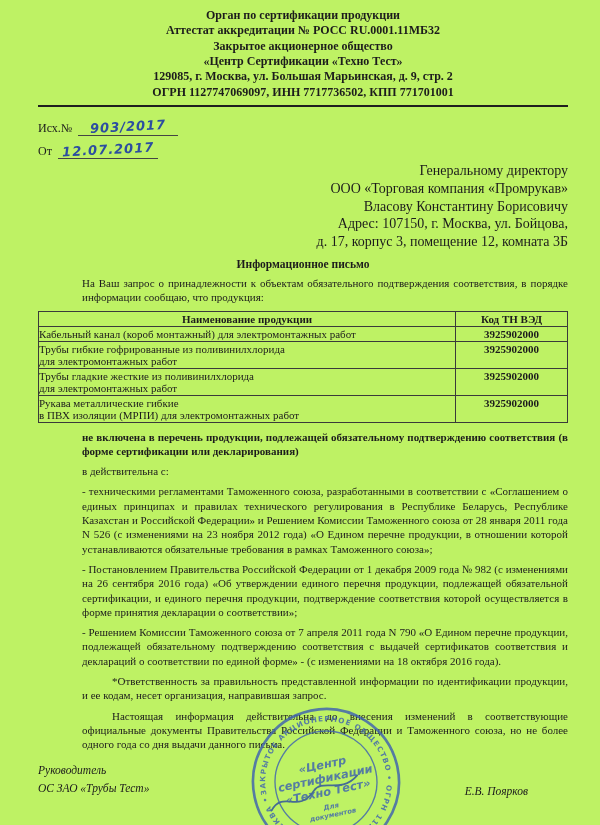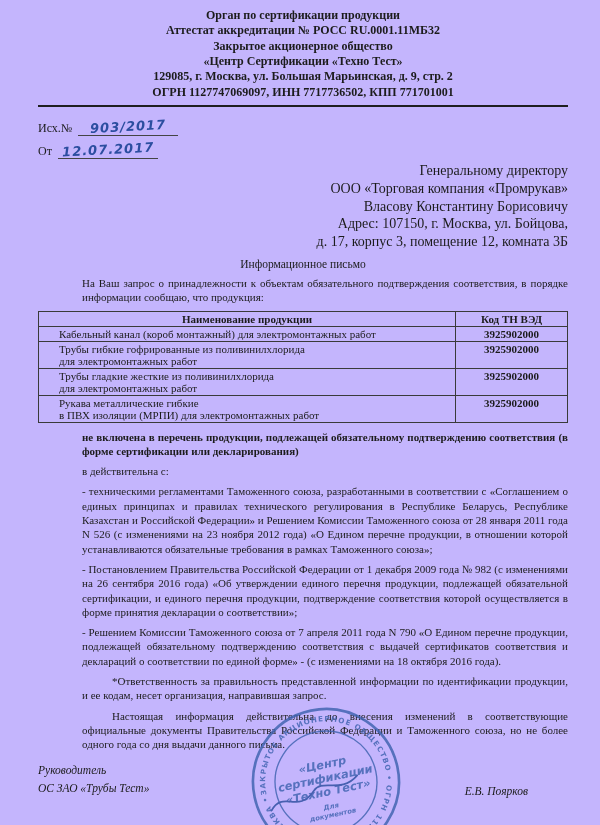--- a/index.html
+++ b/index.html
@@ -2,21 +2,21 @@
 <html><head>
 <meta charset="utf-8">
 <style>
   * { box-sizing: border-box; margin: 0; padding: 0; }
   html, body { width: 600px; height: 825px; }
   body { background: #ffffff; font-family: "Liberation Serif", serif; }
 
   .page {
     position: relative;
     width: 600px; height: 825px;
-    background: #c4b5fd;
+    background: #bef264;
     overflow: hidden;
     padding: 8px 32px 0 38px;
     color: #1c1c1c;
   }
 
   .letterhead { text-align: center; font-weight: bold; font-size: 12px; line-height: 1.28; }
 
   .rule { border-top: 2px solid #1f1f1f; margin: 5px 0 9px 0; }
 
   .ref-block { font-size: 12px; }
@@ -29,28 +29,28 @@
   .hand {
     display: inline-block;
     font-family: "DejaVu Sans", sans-serif;
     font-style: italic; font-weight: bold;
     color: #2c4ea0; font-size: 13px; letter-spacing: 1px;
     transform: rotate(-3deg) translateY(1px);
   }
 
   .recipient { margin: 2px 0 4px 0; text-align: right; font-size: 14px; line-height: 1.27; }
 
-  .doc-title { text-align: center; font-weight: normal; font-size: 11.5px; margin: 7px 0 6px 0; }
+  .doc-title { text-align: center; font-weight: bold; font-size: 11.5px; margin: 7px 0 6px 0; }
 
   .para { font-size: 11px; line-height: 1.3; text-align: justify; margin-bottom: 6px; margin-left: 44px; }
   .para.bold { font-weight: bold; }
   .para.indent { text-indent: 30px; }
 
   .prod-table { width: 100%; border-collapse: collapse; font-size: 11px; margin: 1px 0 7px 0; }
-  .prod-table th, .prod-table td { border: 1px solid #3a3a3a; padding: 1px 20px; vertical-align: top; }
+  .prod-table th, .prod-table td { border: 1px solid #3a3a3a; padding: 1px 0; vertical-align: top; }
   .prod-table th { text-align: center; font-weight: bold; }
   .name-cell { white-space: pre-line; }
   .code-cell { width: 112px; text-align: center; font-weight: bold; }
 
   .sign-block { display: flex; justify-content: space-between; align-items: flex-end; margin-top: 9px; font-size: 11.5px; font-style: italic; }
   .sign-left div { line-height: 1.6; }
   .sign-name { padding-right: 40px; }
 
   .stamp {
     position: absolute; left: 250px; top: 706px;

